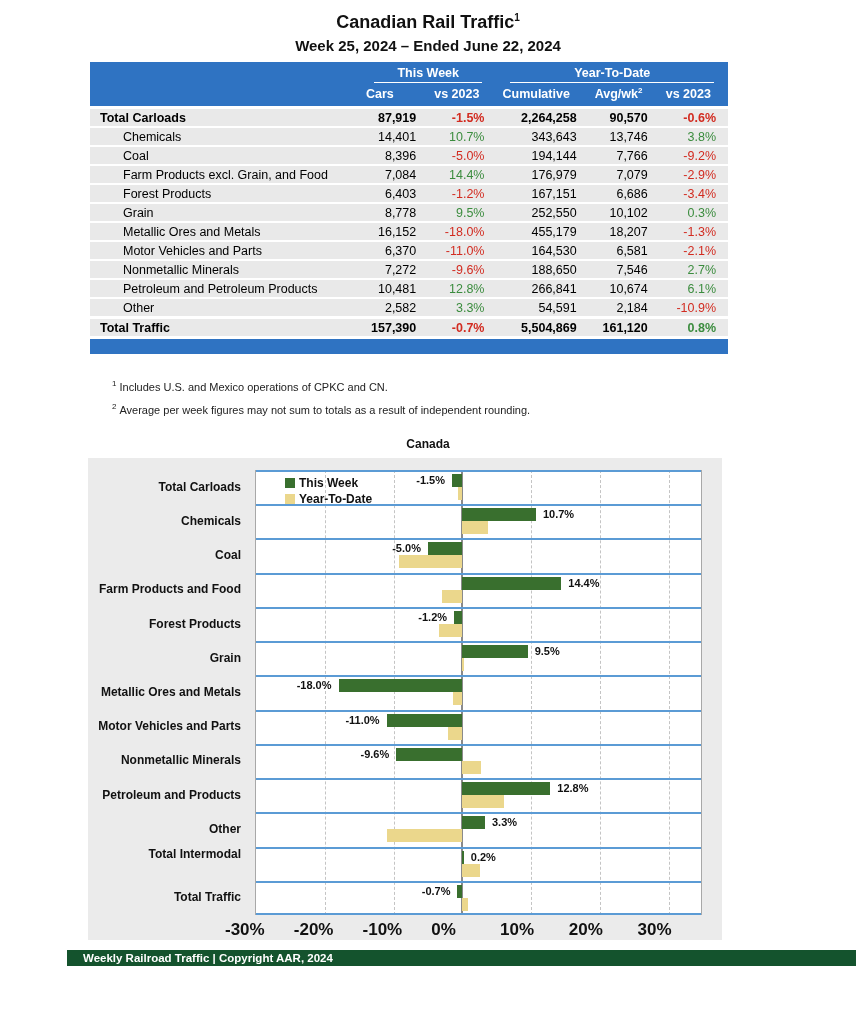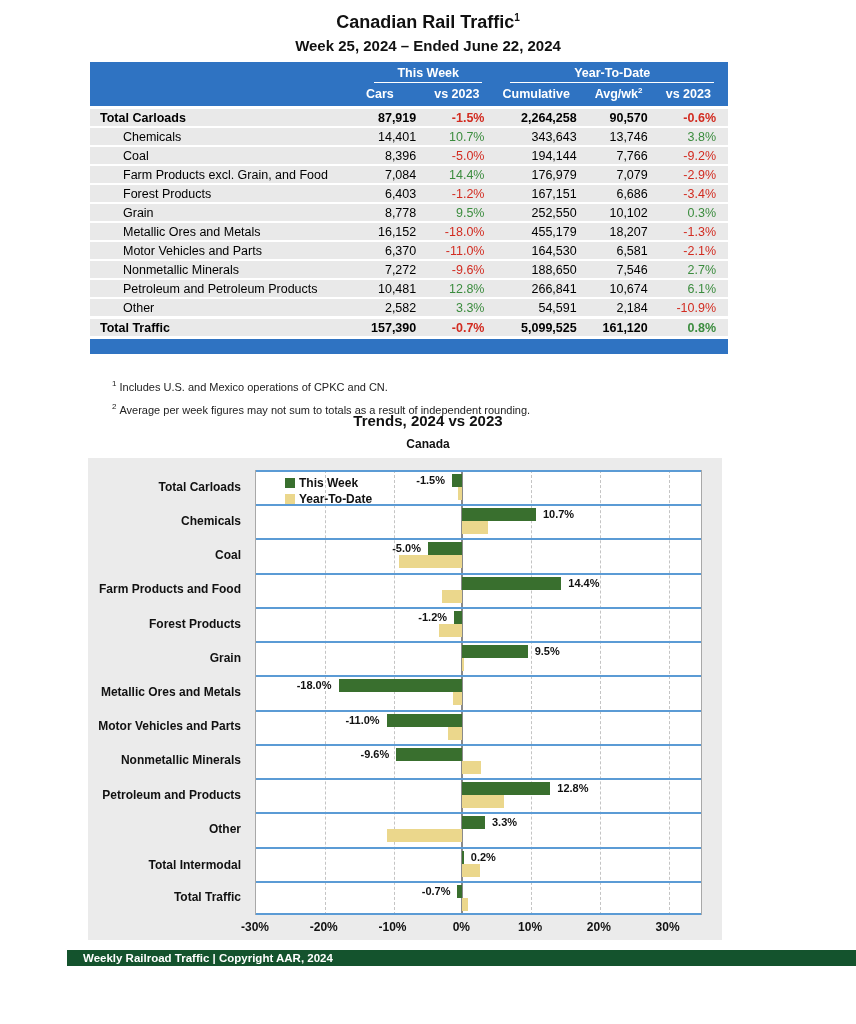--- a/index.html
+++ b/index.html
@@ -43,21 +43,21 @@
   .chart-panel { position:absolute; left:88px; top:458px; width:634px; height:482px; background:#EBEBEB; }
   .plot { position:absolute; left:167px; top:12px; width:447px; height:445px; background:#fff;
     border-left:1px solid #A8A8A8; border-right:1px solid #A8A8A8; }
   .gridline { position:absolute; top:0; width:0; height:100%; border-left:1px dashed #C4C4C4; }
   .zeroline { position:absolute; top:0; width:2px; height:100%; background:#8A8A8A; }
   .blueline { position:absolute; left:0; width:100%; height:2px; background:#5B9BD5; z-index:3; }
   .bar { position:absolute; height:13px; z-index:2; }
   .bar-label { position:absolute; z-index:4; font-size:11px; font-weight:bold; color:#111; line-height:13px; white-space:nowrap; }
   .cat-label { position:absolute; left:0; width:160px; font-size:12px; font-weight:bold; color:#111;
     display:flex; align-items:center; justify-content:flex-end; text-align:right; padding-right:7px; line-height:13px; }
-  .x-label { position:absolute; width:60px; margin-left:-30px; text-align:center; font-size:12px; font-weight:bold; color:#111; }
+  .x-label { position:absolute; width:60px; margin-left:-30px; text-align:left; font-size:17px; font-weight:bold; color:#111; }
   .legend { position:absolute; left:197px; top:17px; z-index:5; }
   .legend-item { display:flex; align-items:center; height:16px; }
   .legend-swatch { width:10px; height:10px; margin-right:4px; }
   .legend-text { font-size:12px; font-weight:bold; color:#111; }
 
   
   .footer-bar { position:absolute; left:67px; top:950px; width:817px; height:16px; background:#14532d;
     color:#fff; font-size:11.5px; font-weight:bold; display:flex; align-items:center; justify-content:space-between; padding:0 16px; }
 </style>
 </head>
@@ -177,35 +177,34 @@
             <td class="num">2,582</td>
             <td class="num pos">3.3%</td>
             <td class="num">54,591</td>
             <td class="num">2,184</td>
             <td class="num neg">-10.9%</td>
           </tr>
           <tr class="total">
             <td class="lbl">Total Traffic</td>
             <td class="num">157,390</td>
             <td class="num neg">-0.7%</td>
-            <td class="num">5,099,525</td>
+            <td class="num">5,504,869</td>
             <td class="num">161,120</td>
             <td class="num pos">0.8%</td>
           </tr>
         </tbody>
     </table>
     <div class="table-bottom-bar"></div>
   </div>
 
   <div class="footnotes">
     <div><sup>1</sup><span>Includes U.S. and Mexico operations of CPKC and CN.</span></div>
     <div><sup>2</sup><span>Average per week figures may not sum to totals as a result of independent rounding.</span></div>
   </div>
 
-  <div class="chart-title">Trends, 2024 vs 2023</div>
   <div class="chart-subtitle">Canada</div>
 
   <div class="chart-panel">
     <div class="plot" id="plot">
         <div class="gridline" style="left: 68.7692px;"></div>
         <div class="gridline" style="left: 137.538px;"></div>
         <div class="gridline" style="left: 275.077px;"></div>
         <div class="gridline" style="left: 343.846px;"></div>
         <div class="gridline" style="left: 412.615px;"></div>
         <div class="zeroline" style="left: 205.308px;"></div>
@@ -268,21 +267,21 @@
         <div class="cat-label" style="top: 46.2308px; height: 34.2308px;">Chemicals</div>
         <div class="cat-label" style="top: 80.4615px; height: 34.2308px;">Coal</div>
         <div class="cat-label" style="top: 114.692px; height: 34.2308px;">Farm Products and Food</div>
         <div class="cat-label" style="top: 148.923px; height: 34.2308px;">Forest Products</div>
         <div class="cat-label" style="top: 183.154px; height: 34.2308px;">Grain</div>
         <div class="cat-label" style="top: 217.385px; height: 34.2308px;">Metallic Ores and Metals</div>
         <div class="cat-label" style="top: 251.615px; height: 34.2308px;">Motor Vehicles and Parts</div>
         <div class="cat-label" style="top: 285.846px; height: 34.2308px;">Nonmetallic Minerals</div>
         <div class="cat-label" style="top: 320.077px; height: 34.2308px;">Petroleum and Products</div>
         <div class="cat-label" style="top: 354.308px; height: 34.2308px;">Other</div>
-        <div class="cat-label" style="top: 390px; height: 34.2308px;">Total Intermodal</div>
+        <div class="cat-label" style="top: 379px; height: 34.2308px;">Total Intermodal</div>
         <div class="cat-label" style="top: 422.769px; height: 34.2308px;">Total Traffic</div>
       </div>
     <div id="x-labels">
         <div class="x-label" style="left: 167px; top: 462px;">-30%</div>
         <div class="x-label" style="left: 235.769px; top: 462px;">-20%</div>
         <div class="x-label" style="left: 304.538px; top: 462px;">-10%</div>
         <div class="x-label" style="left: 373.308px; top: 462px;">0%</div>
         <div class="x-label" style="left: 442.077px; top: 462px;">10%</div>
         <div class="x-label" style="left: 510.846px; top: 462px;">20%</div>
         <div class="x-label" style="left: 579.615px; top: 462px;">30%</div>

